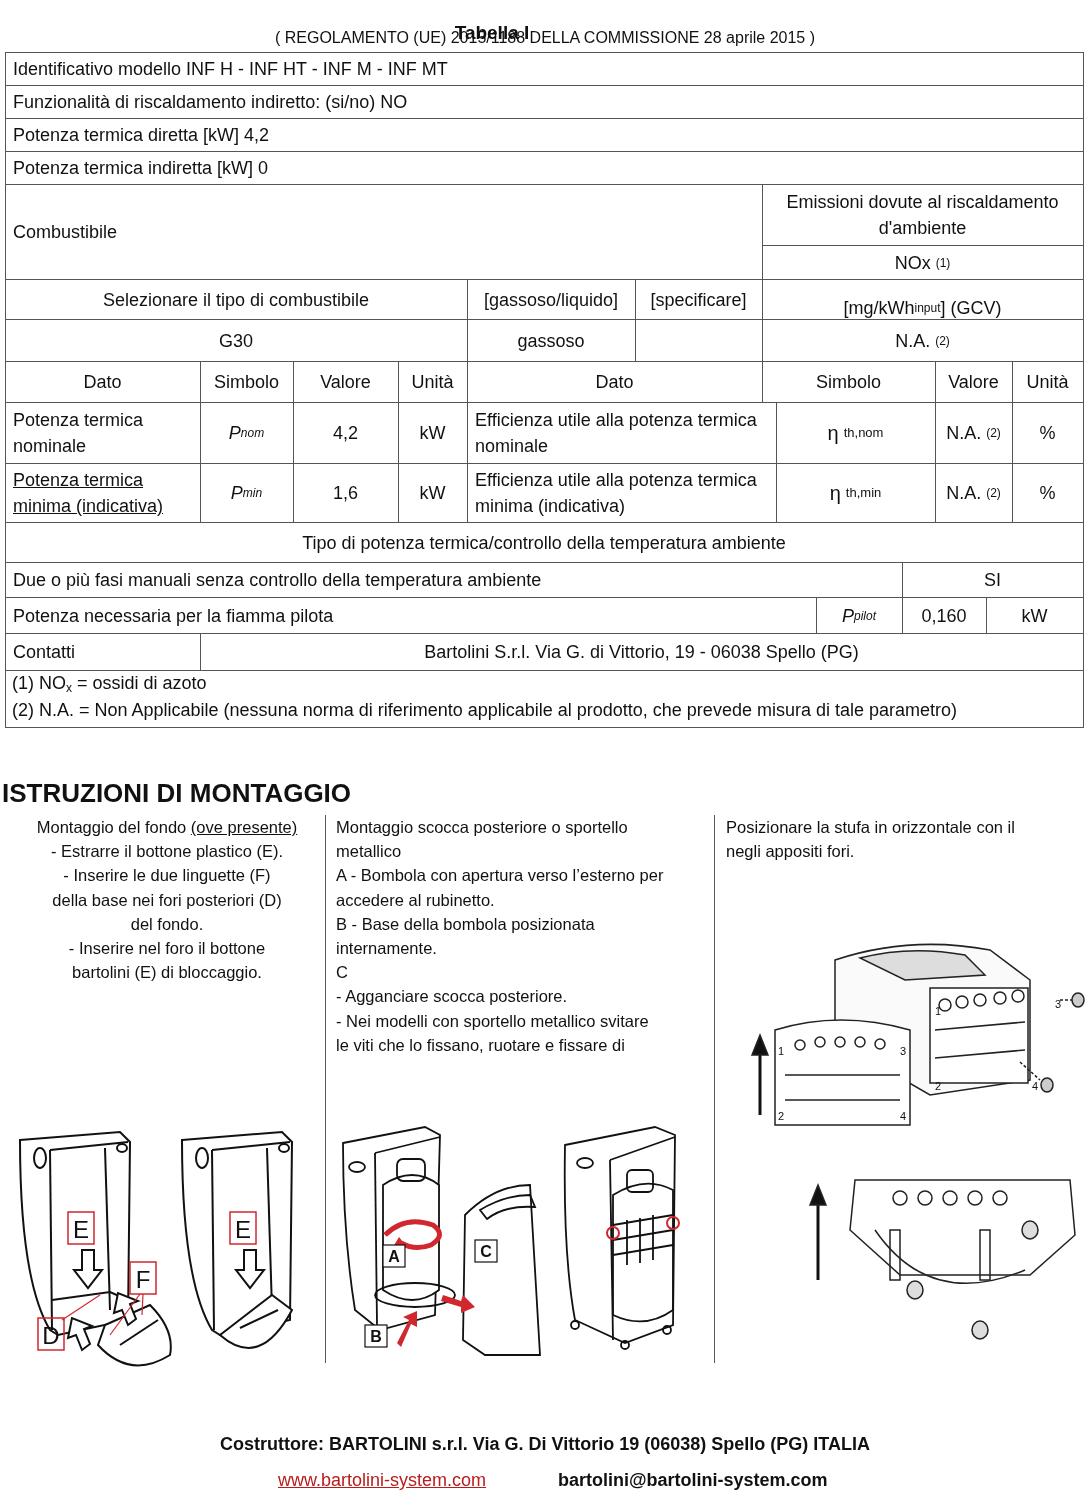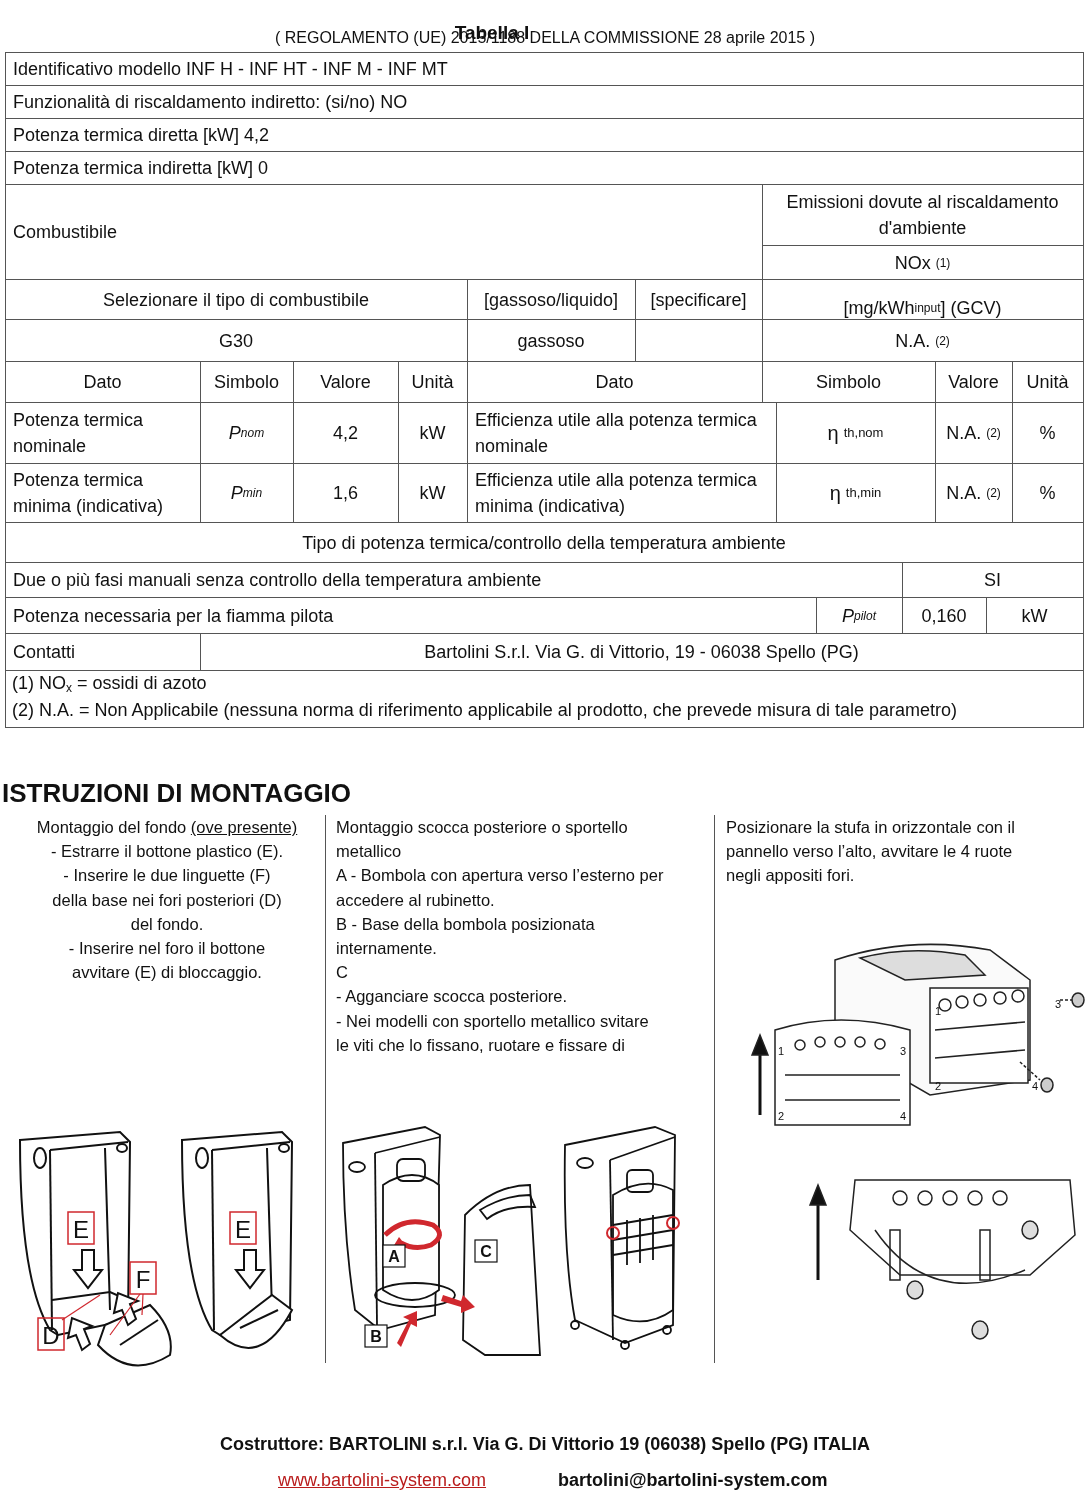--- a/index.html
+++ b/index.html
@@ -123,21 +123,21 @@
 <div class="cell center" style="left:398px; top:403px; width:69px; height:60px;">kW</div>
 <div class="cell left" style="left:467px; top:403px; width:309px; height:60px;">Efficienza utile alla potenza termica nominale</div>
 <div class="cell center" style="left:776px; top:403px; width:159px; height:60px;">
   <span class="eta">η</span>&nbsp;<span class="eta-sub" style="vertical-align:-3px;">th,nom</span>
 </div>
 <div class="cell center" style="left:935px; top:403px; width:77px; height:60px;">
   <span>N.A.</span>&nbsp;<span class="sub">(2)</span>
 </div>
 <div class="cell center" style="left:1012px; top:403px; width:71px; height:60px;">%</div>
 
-<div class="cell left" style="left:5px; top:464px; width:195px; height:58px;">Potenza termica minima (indicativa)</div>
+<div class="cell left" style="left:5px; top:464px; width:195px; height:58px;text-decoration:underline;">Potenza termica minima (indicativa)</div>
 <div class="cell center" style="left:200px; top:464px; width:93px; height:58px;">
   <span class="sym">P</span>
     <span class="sym" style="font-size:12px;vertical-align:-4px;">min</span>
 </div>
 <div class="cell center" style="left:293px; top:464px; width:105px; height:58px;">1,6</div>
 <div class="cell center" style="left:398px; top:464px; width:69px; height:58px;">kW</div>
 <div class="cell left" style="left:467px; top:464px; width:309px; height:58px;">Efficienza utile alla potenza termica minima (indicativa)</div>
 <div class="cell center" style="left:776px; top:464px; width:159px; height:58px;">
   <span class="eta">η</span>&nbsp;<span class="eta-sub" style="vertical-align:-3px;">th,min</span>
 </div>
@@ -171,39 +171,38 @@
 <div class="divider" style="left:325px; top:815px; height:548px;"></div>
 <div class="divider" style="left:714px; top:815px; height:548px;"></div>
 
 <div class="instr" style="left:12px; top:815px; width:310px;text-align:center;">
   <div><span>Montaggio del fondo </span><span class="u">(ove presente)</span></div>
   <div>- Estrarre il bottone plastico (E).</div>
   <div>- Inserire le due linguette (F)</div>
   <div>della base nei fori posteriori (D)</div>
   <div>del fondo.</div>
   <div>- Inserire nel foro il bottone</div>
-  <div>avvitare (E) di bloccaggio.</div>
+  <div>bartolini (E) di bloccaggio.</div>
 </div>
 
 <div class="instr" style="left:336px; top:815px; width:375px;">
   <div>Montaggio scocca posteriore o sportello</div>
   <div>metallico</div>
   <div>A - Bombola con apertura verso l’esterno per</div>
   <div>accedere al rubinetto.</div>
   <div>B - Base della bombola posizionata</div>
   <div>internamente.</div>
   <div>C</div>
   <div>-  Agganciare scocca posteriore.</div>
   <div>-  Nei modelli con sportello metallico svitare</div>
   <div>le viti che lo fissano, ruotare e fissare di</div>
 </div>
 
 <div class="instr" style="left:726px; top:815px; width:360px;">
   <div>Posizionare la stufa in orizzontale con il</div>
-  <div>pannello verso l’alto, avvitare le 4 ruote</div>
   <div>negli appositi fori.</div>
 </div>
 
 <svg style="left:10px; top:1130px;" width="305" height="240" viewBox="0 0 305 240">
   <g fill="none" stroke="#111" stroke-width="2">
 
     <path d="M10,10 L110,2 L120,12 L118,190 L48,205 L40,200 Q10,150 10,10 Z"></path>
     <path d="M40,20 L118,12"></path>
     <path d="M40,20 L42,200"></path>
     <path d="M95,18 L100,180"></path>

